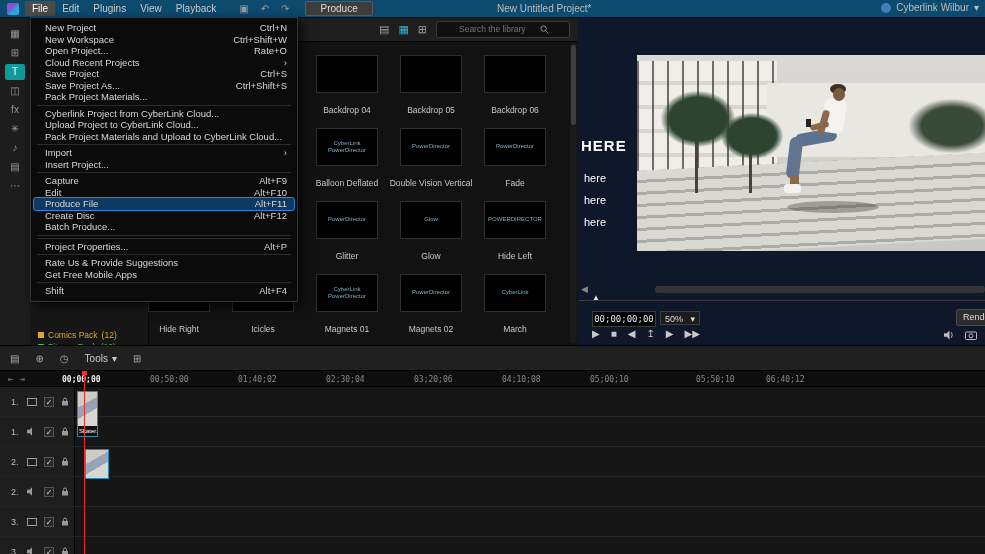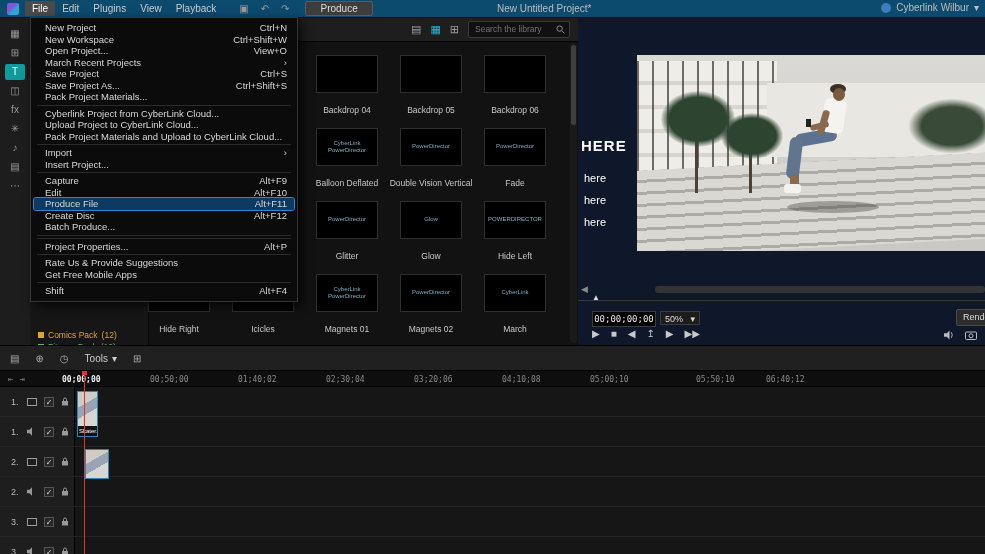--- a/index.html
+++ b/index.html
@@ -35,21 +35,21 @@
   .s-icon{width:20px;height:16px;line-height:16px;text-align:center;color:#9a9a9a;font-size:10px;}
   .s-icon.active{background:#0f9b9b;color:#fff;border-radius:2px;}
 
   
   .library{position:absolute;left:30px;top:17px;width:548px;height:328px;background:#121212;border-right:1px solid #000;}
   .lib-header{position:absolute;left:0;top:0;right:0;height:25px;background:#1e1e1e;border-bottom:1px solid #060606;
               display:flex;align-items:center;justify-content:flex-end;gap:9px;padding-right:8px;box-sizing:border-box;}
   .view-icon{color:#9a9a9a;font-size:11px;}
   .view-icon.active{color:#2fb3d9;}
   .search-box{display:flex;align-items:center;width:92px;height:15px;background:#101010;border:1px solid #3a3a3a;
-              border-radius:2px;padding:0 4px;gap:4px;}
+              border-radius:2px;padding:0 20px;gap:4px;}
   .search-box input{flex:1;background:transparent;border:0;outline:0;color:#aaa;font-size:8.5px;width:66px;
                     font-family:"Liberation Sans",sans-serif;}
   .tree{position:absolute;left:0;top:25px;width:118px;height:303px;background:#161616;border-right:1px solid #060606;}
   .pack{position:absolute;left:8px;display:flex;gap:4px;font-size:8.5px;align-items:center;white-space:nowrap;}
   .pack .sq{width:6px;height:6px;}
   .pack.comics{top:288px;color:#d9a62e;} .pack.comics .sq{background:#d9a62e;}
   .pack.fitness{top:300px;color:#5cb85c;} .pack.fitness .sq{background:#5cb85c;}
   .grid{position:absolute;left:107px;top:38px;width:420px;height:290px;display:grid;
         grid-template-columns:repeat(5,84px);grid-auto-rows:73px;}
   .cell{text-align:center;}
@@ -314,24 +314,24 @@
     <div class="mi">
         <span>New Project</span>
         <span class="sc">Ctrl+N</span>
       </div>
     <div class="mi">
         <span>New Workspace</span>
         <span class="sc">Ctrl+Shift+W</span>
       </div>
     <div class="mi">
         <span>Open Project...</span>
-        <span class="sc">View+O</span>
-      </div>
-    <div class="mi">
-        <span>March Recent Projects</span>
+        <span class="sc">Rate+O</span>
+      </div>
+    <div class="mi">
+        <span>Cloud Recent Projects</span>
         <span class="sc">›</span>
       </div>
     <div class="mi">
         <span>Save Project</span>
         <span class="sc">Ctrl+S</span>
       </div>
     <div class="mi">
         <span>Save Project As...</span>
         <span class="sc">Ctrl+Shift+S</span>
       </div>

